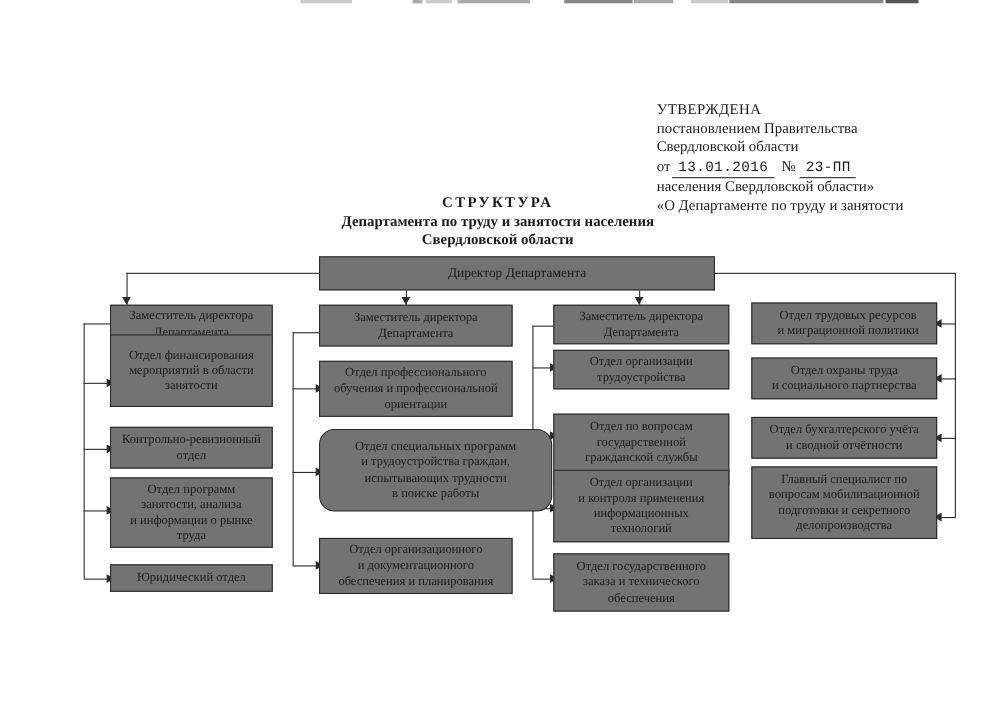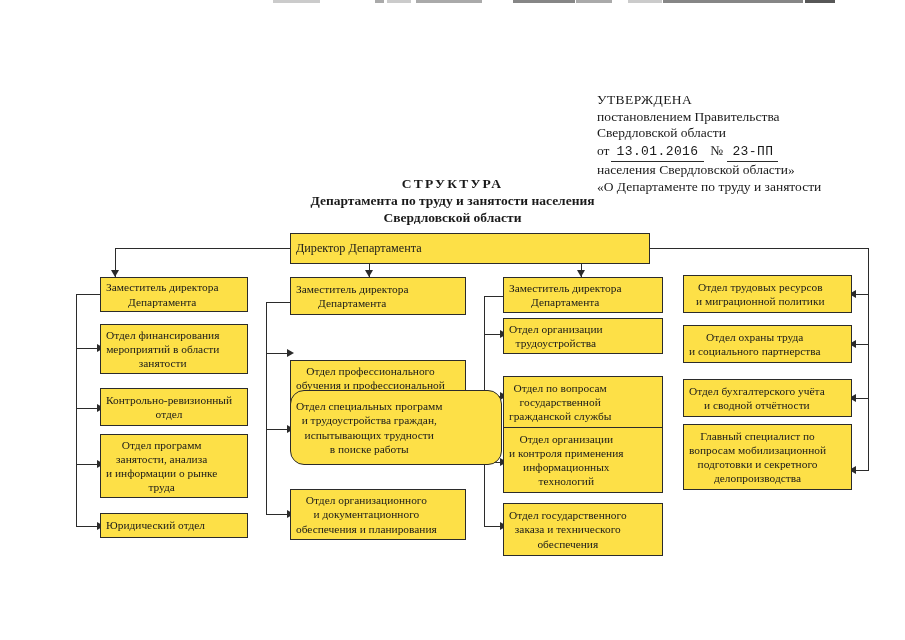--- a/index.html
+++ b/index.html
@@ -81,24 +81,24 @@
     font-size: 13.5px;
     line-height: 17px;
   }
   #doc-title .t1 { letter-spacing: 2.2px; }
 
   
   .node {
     position: absolute;
     box-sizing: border-box;
     border: 1px solid #2b2b2b;
-    background: #fde047;
+    background: #737373;
     display: flex;
     align-items: center;
-    justify-content: flex-start;
+    justify-content: center;
     text-align: center;
     font-size: 11.4px;
     line-height: 14.2px;
     padding: 2px 5px;
     z-index: 3;
   }
   .node.root { font-size: 12.2px; }
   .node .txt { display: block; }
 
   .line {
@@ -229,21 +229,21 @@
     <span class="txt">Директор Департамента</span>
   </div>
 
   <div class="node" style="left:100px; top:277px; width:148px; height:35px;">
     <span class="txt">
       <span>Заместитель директора</span><br>
       <span>Департамента</span>
     </span>
   </div>
 
-  <div class="node" style="left:100px; top:324px; width:148px; height:50px;">
+  <div class="node" style="left:100px; top:304px; width:148px; height:66px;">
     <span class="txt">
       <span>Отдел финансирования</span><br>
       <span>мероприятий в области</span><br>
       <span>занятости</span>
     </span>
   </div>
 
   <div class="node" style="left:100px; top:388px; width:148px; height:38px;">
     <span class="txt">
       <span>Контрольно-ревизионный</span><br>
@@ -264,21 +264,21 @@
     <span class="txt">Юридический отдел</span>
   </div>
 
   <div class="node" style="left:290px; top:277px; width:176px; height:38px;">
     <span class="txt">
       <span>Заместитель директора</span><br>
       <span>Департамента</span>
     </span>
   </div>
 
-  <div class="node" style="left:290px; top:328px; width:176px; height:51px;margin-top:32px;">
+  <div class="node" style="left:290px; top:328px; width:176px; height:51px;">
     <span class="txt">
       <span>Отдел профессионального</span><br>
       <span>обучения и профессиональной</span><br>
       <span>ориентации</span>
     </span>
   </div>
 
   <div class="node" style="left:290px; top:390px; width:212px; height:75px;border-radius:14px;">
     <span class="txt">
       <span>Отдел специальных программ</span><br>

